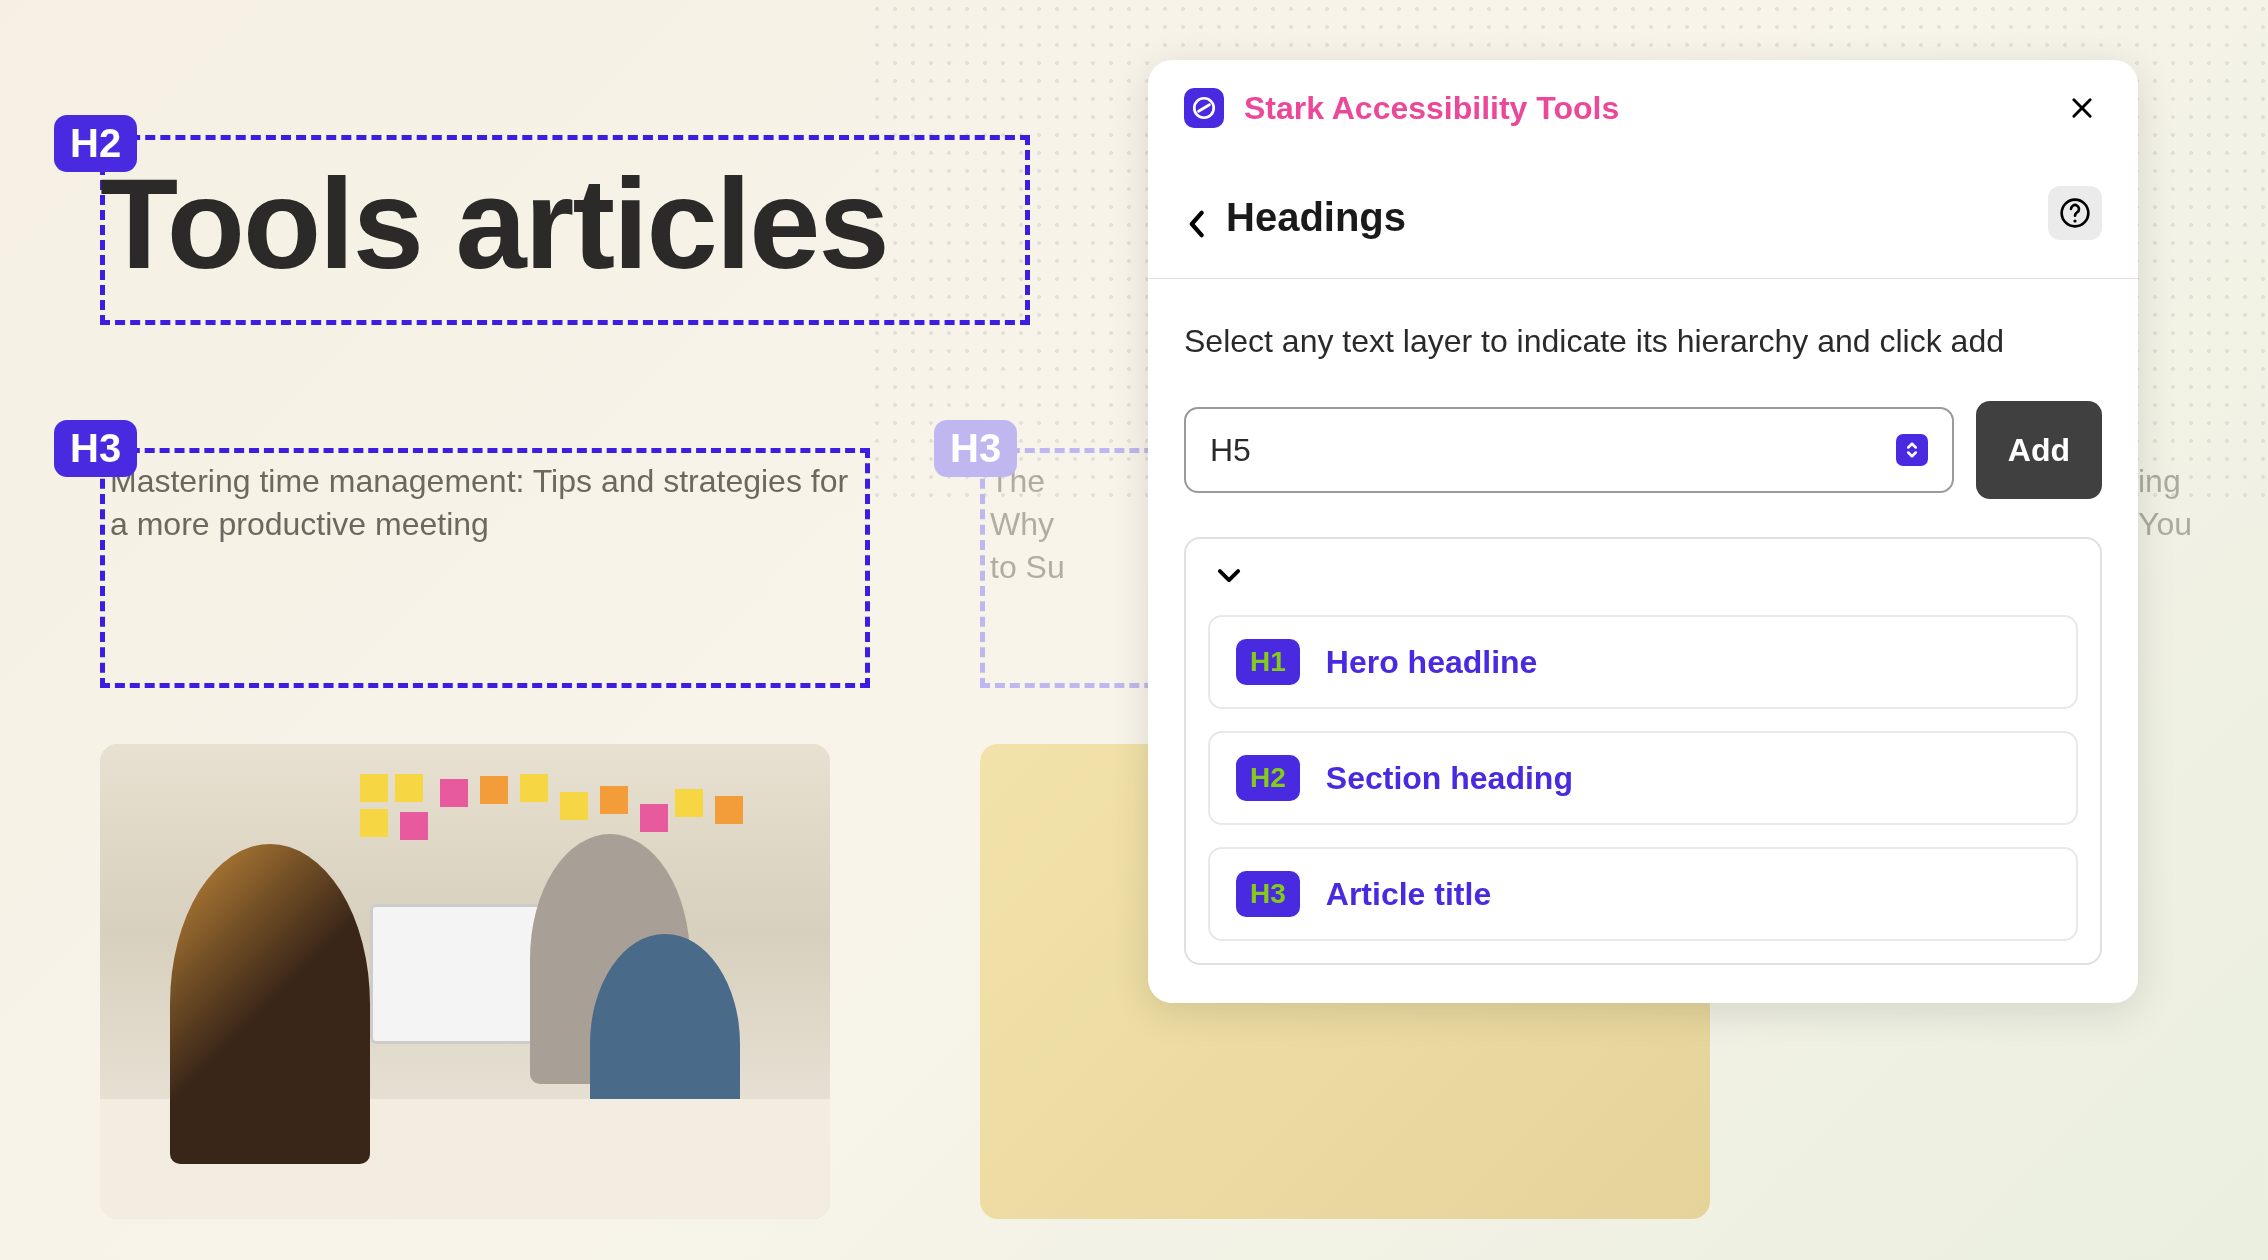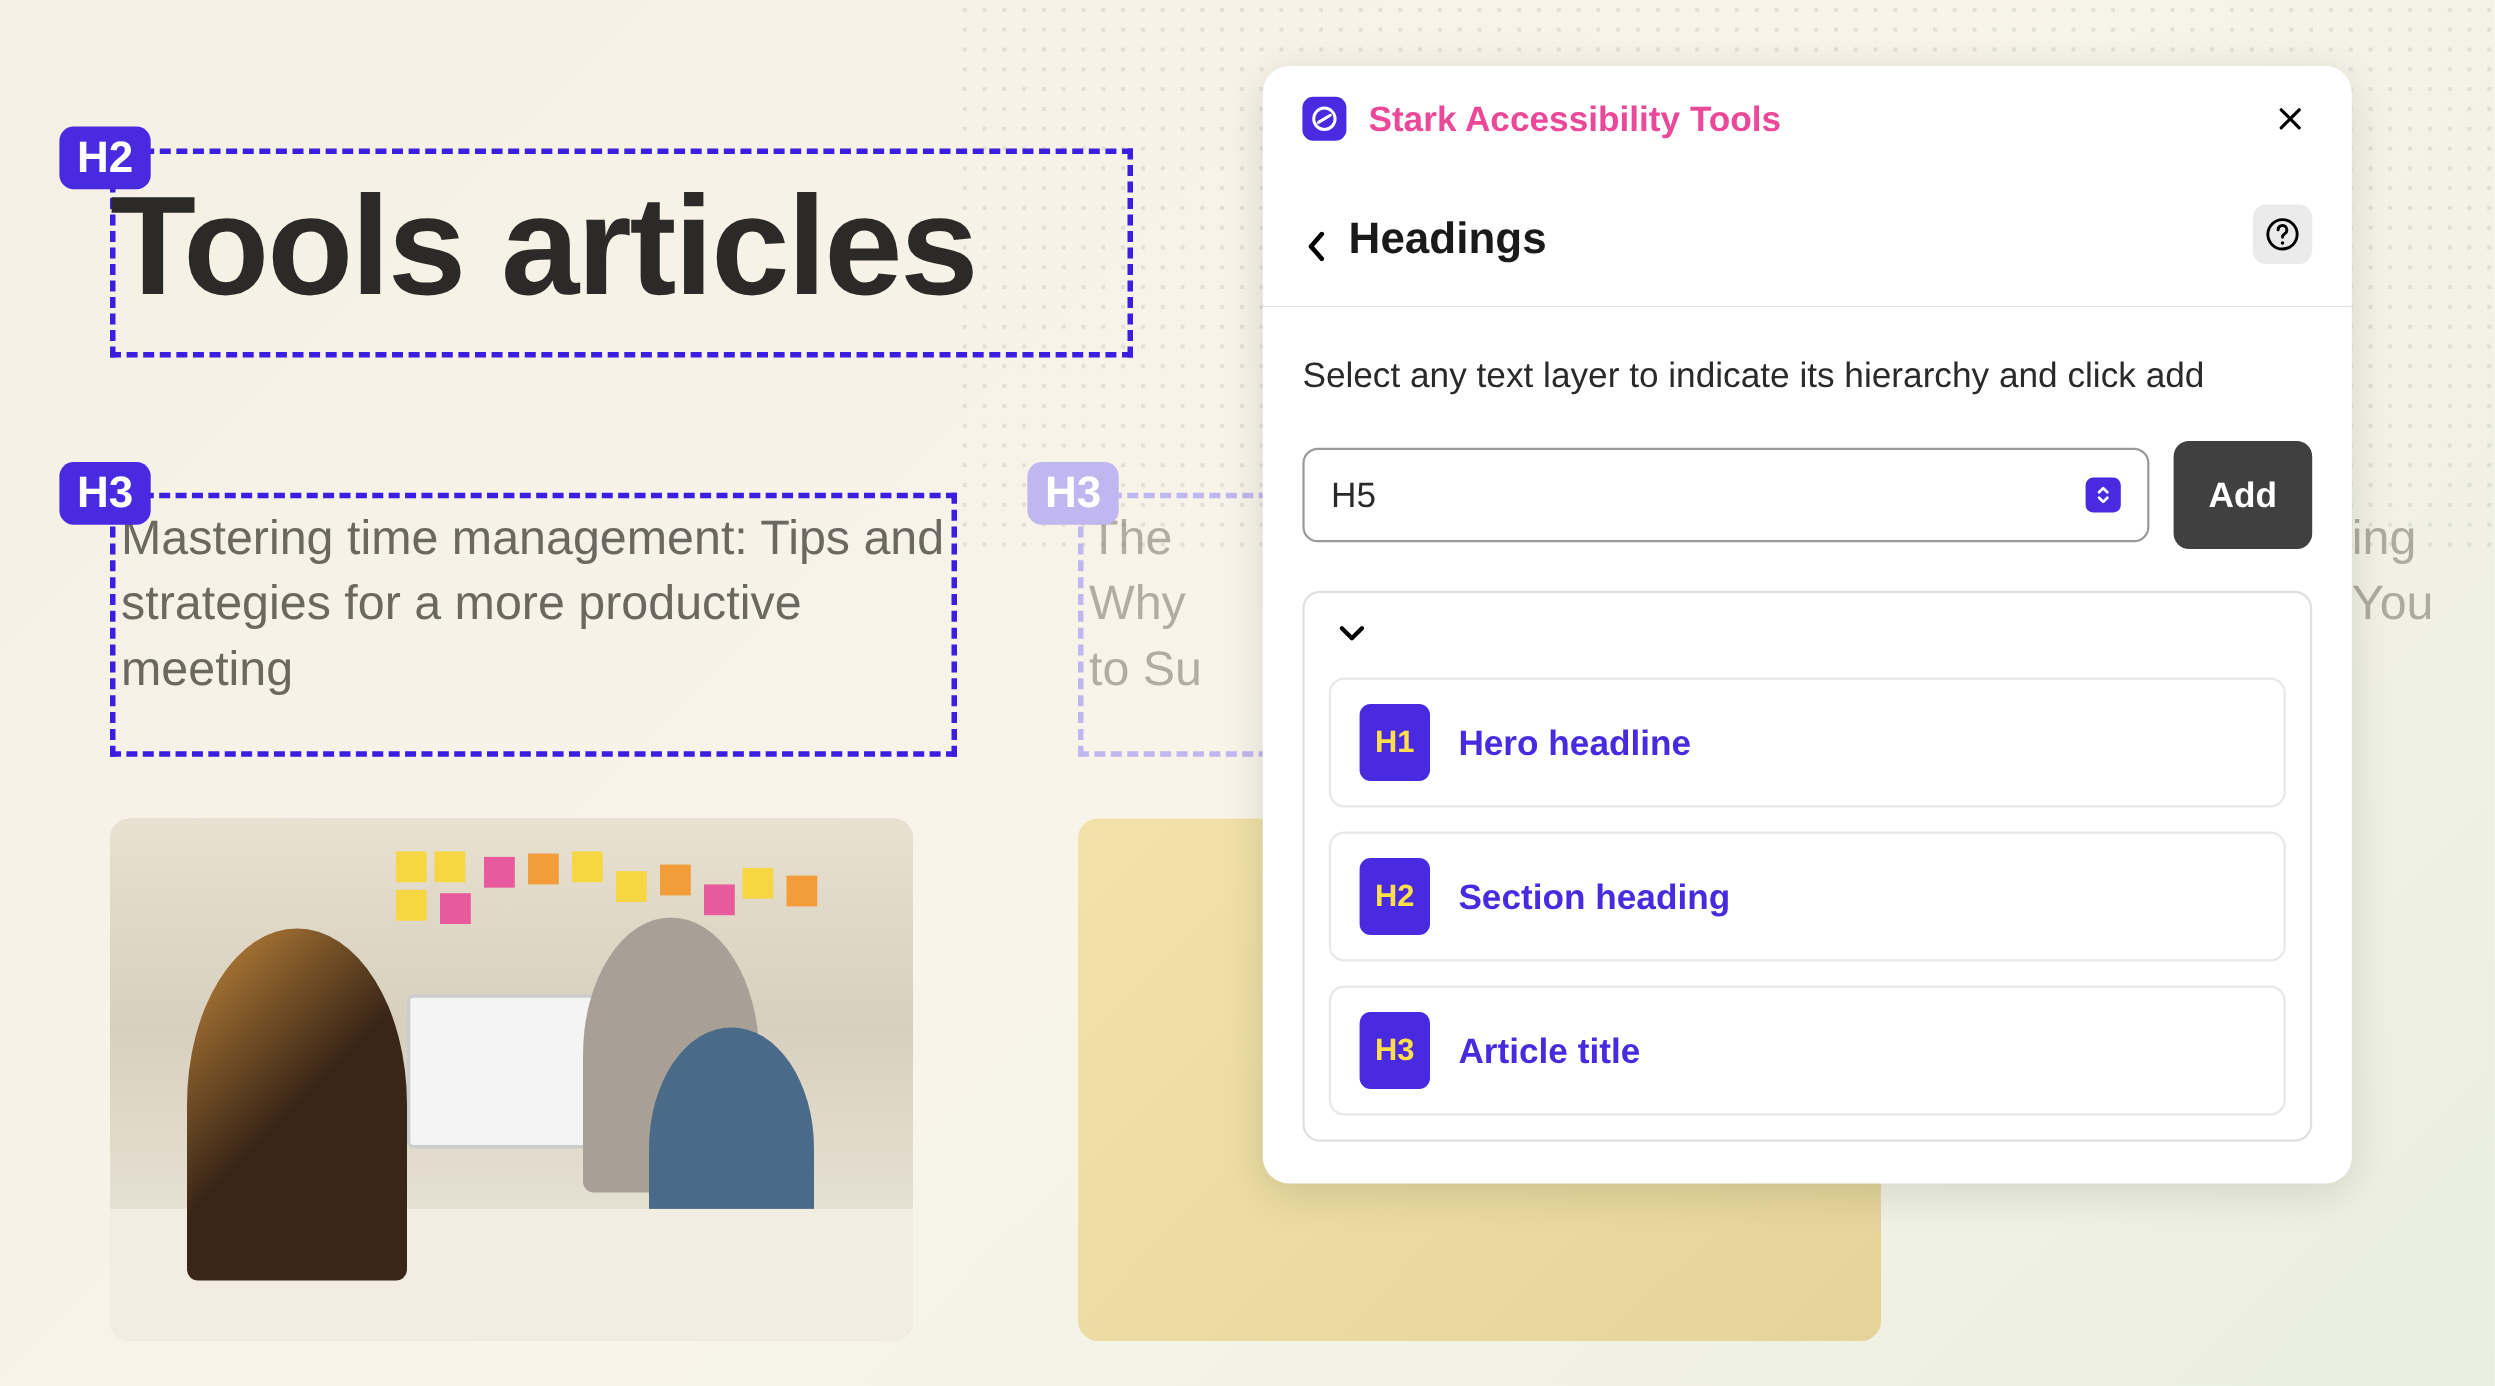--- a/index.html
+++ b/index.html
@@ -65,21 +65,21 @@
   top: 150px;
   font-size: 128px;
   font-weight: 700;
   color: #2b2a28;
   letter-spacing: -2px;
 }
 
 
 .article-title {
   position: absolute;
-  font-size: 44px;
+  font-size: 32px;
   font-weight: 500;
   color: #6b685f;
   line-height: 1.35;
 }
 
 
 .article-image {
   position: absolute;
   left: 100px;
   top: 744px;
@@ -310,24 +310,24 @@
   border-radius: 14px;
   padding: 22px 26px;
   display: flex;
   align-items: center;
   gap: 26px;
   cursor: pointer;
 }
 
 .item-badge {
   background: #4a2ae0;
-  color: #fde047;
+  color: #84cc16;
   font-weight: 700;
   font-size: 28px;
-  padding: 19px 14px;
+  padding: 7px 14px;
   border-radius: 10px;
 }
 
 .item-label {
   font-size: 32px;
   font-weight: 600;
   color: #4a2ae0;
 }
 </style>
 </head>

